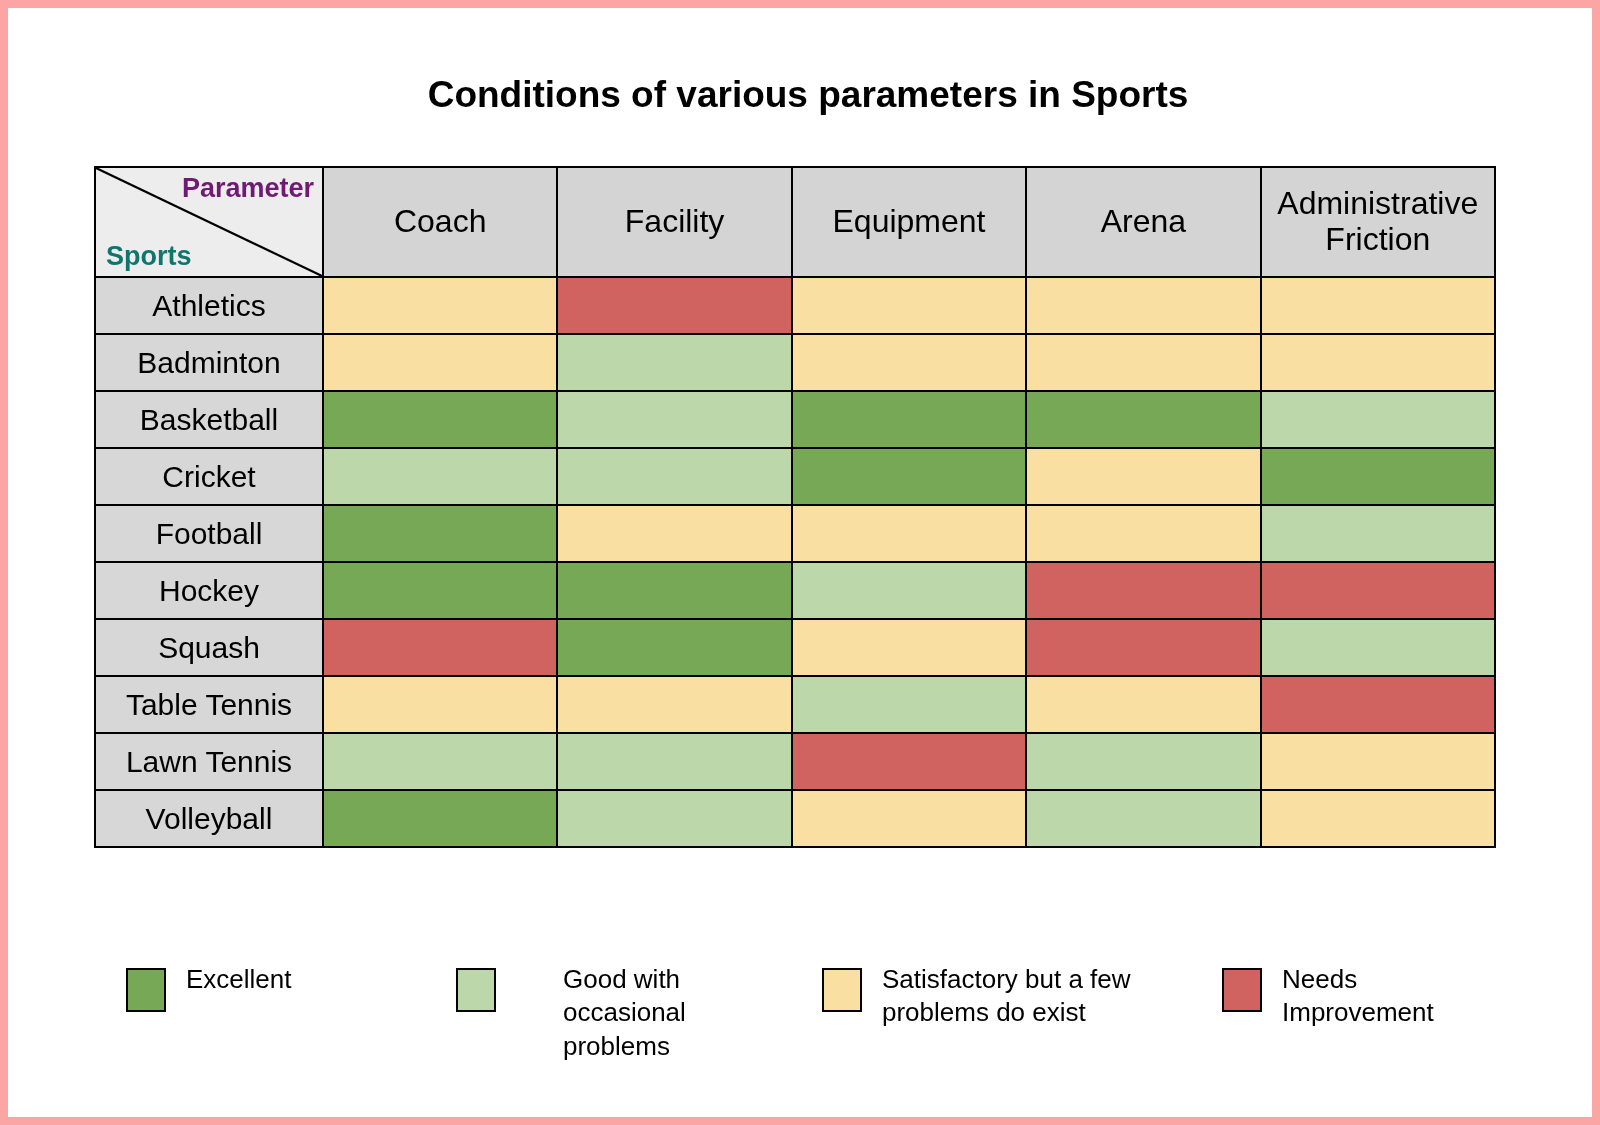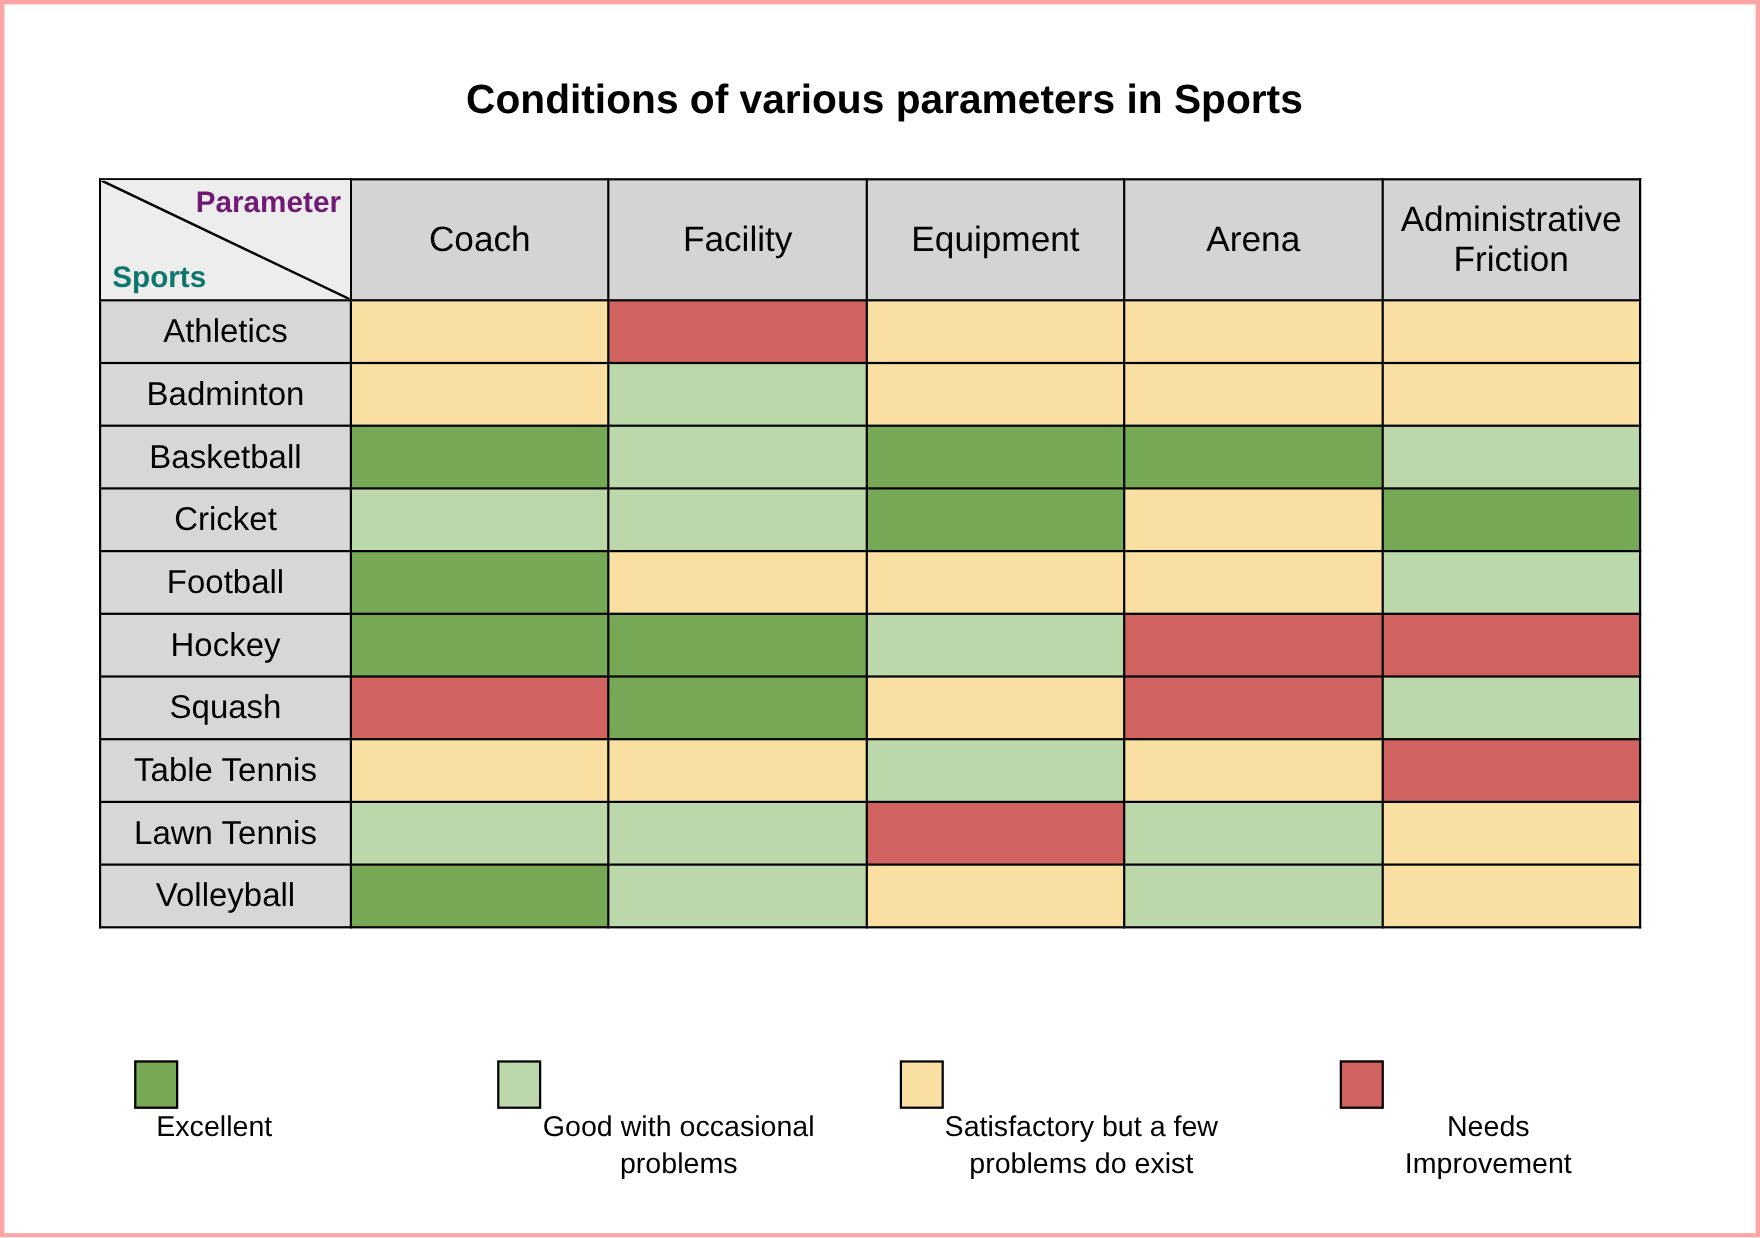--- a/index.html
+++ b/index.html
@@ -9,21 +9,21 @@
   }
   body {
     font-family: "Liberation Sans", sans-serif;
   }
   #canvas {
     position: relative;
     width: 1600px;
     height: 1125px;
     background: #ffffff;
     box-sizing: border-box;
-    border: 4px solid #fca5a5;
+    border: 8px solid #fca5a5;
     overflow: hidden;
     padding-left: 37px;
   }
   
   #title {
     position: absolute;
     left: 0;
     top: 66px;
     width: 1600px;
     text-align: center;
@@ -111,26 +111,24 @@
     position: absolute;
     left: 118px;
     top: 955px;
     width: 1370px;
     display: flex;
     flex-direction: row;
     align-items: flex-start;
   }
   .legend-item {
     display: flex;
-    flex-direction: column;
     align-items: flex-start;
-    text-align: center;
   }
   .legend-item.i0 { width: 330px; }
-  .legend-item.i1 { width: 338px; }
+  .legend-item.i1 { width: 338px; gap: 47px; }
   .legend-item.i2 { width: 400px; margin-left: 28px; }
   .legend-item.i3 { width: 250px; }
   .legend-swatch {
     width: 36px;
     height: 40px;
     border: 2px solid #000000;
     flex: 0 0 auto;
     margin-top: 5px;
   }
   .legend-label {

